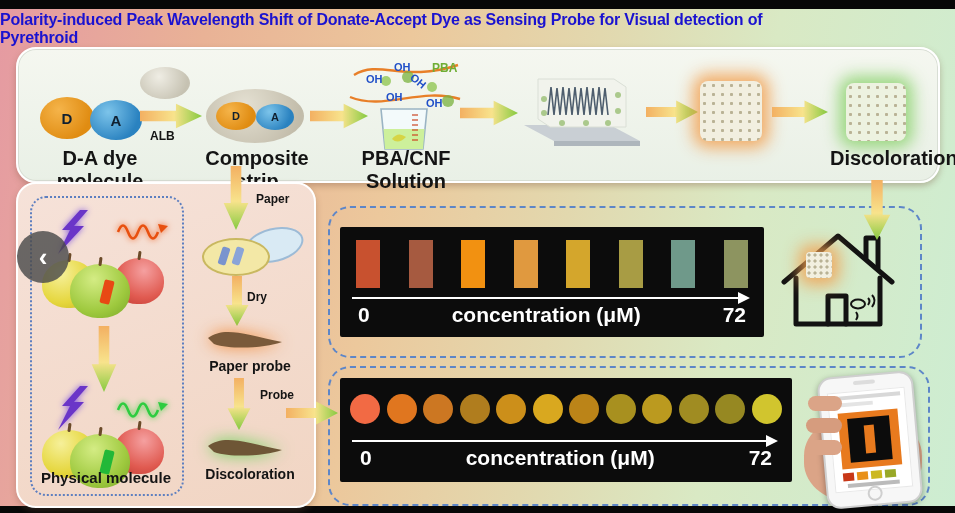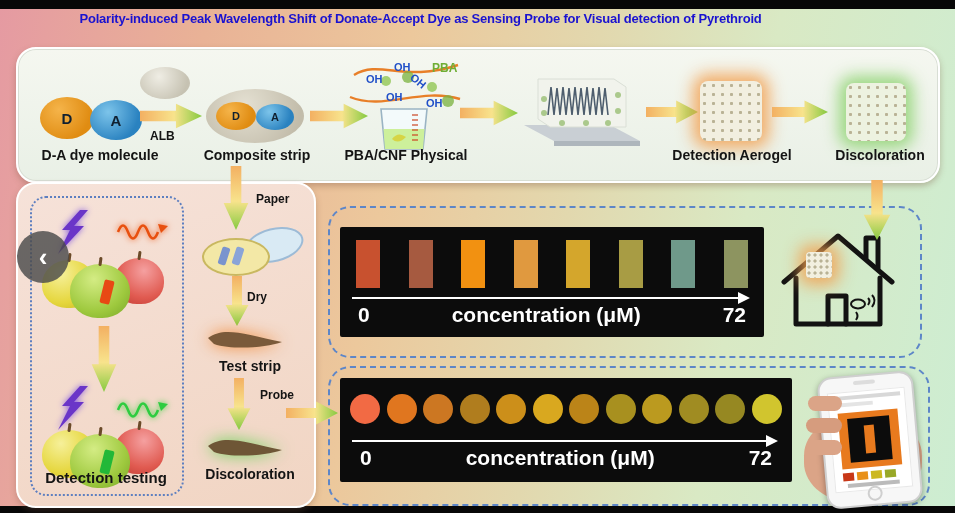--- a/index.html
+++ b/index.html
@@ -1,26 +1,26 @@
 <!DOCTYPE html>
 <html><head>
 <meta charset="utf-8">
 <style>
   html,body{margin:0;padding:0;}
   body{font-family:"Liberation Sans",sans-serif;}
   #root{position:relative;width:955px;height:513px;overflow:hidden;
     background:linear-gradient(100deg,#e59aa2 0%,#e9b296 20%,#ecc89c 40%,#e2d8ae 58%,#d9e9c4 75%,#cdedd2 100%);}
   .abs{position:absolute;}
   .bar{left:0;width:955px;background:#070707;}
-  .title{left:0;top:11px;width:841px;text-align:center;font-weight:bold;font-size:13px;color:#1a12d0;letter-spacing:-0.2px;}
+  .title{left:0;top:11px;width:841px;text-align:left;font-weight:bold;font-size:16px;color:#1a12d0;letter-spacing:-0.2px;}
   .panel{background:linear-gradient(180deg,#f5f7f0,#e9f0e6);border:2px solid #ffffff;border-radius:20px;
     box-shadow:0 3px 6px rgba(120,80,60,.35), inset 0 0 0 1px #d8ded4;}
   .leftpanel{background:linear-gradient(160deg,#f6e2d9,#f1d5c3);border:2px solid #fff;border-radius:20px;
     box-shadow:0 3px 6px rgba(120,80,60,.3);}
-  .stage-label{font-weight:bold;font-size:14px;color:#141414;text-align:center;}
+  .stage-label{font-weight:bold;font-size:20px;color:#141414;text-align:center;}
   .small-label{font-weight:bold;font-size:12px;color:#141414;}
   .ellipse{border-radius:50%;display:flex;align-items:center;justify-content:center;font-weight:bold;color:#102030;}
   .arr-r{clip-path:polygon(0 31%,58% 31%,58% 6%,100% 50%,58% 94%,58% 69%,0 69%);
     background:linear-gradient(90deg,#f3b062,#f8e38c 55%,#86ca40);filter:drop-shadow(0 0 4px rgba(235,150,70,.95));}
   .arr-d{clip-path:polygon(31% 0,69% 0,69% 58%,94% 58%,50% 100%,6% 58%,31% 58%);
     background:linear-gradient(180deg,#f3b062,#f8e38c 55%,#86ca40);filter:drop-shadow(0 0 4px rgba(235,150,70,.95));}
   .cube{border-radius:8px;background-color:#f2efe0;
     background-image:radial-gradient(#b9b295 1.3px,rgba(0,0,0,0) 1.9px);background-size:9px 9px;}
   .glow-orange{box-shadow:0 0 16px 7px rgba(242,160,80,.85);}
   .glow-green{box-shadow:0 0 16px 7px rgba(140,210,110,.85);}
@@ -98,21 +98,21 @@
       <g stroke="#cc4422" stroke-width="1.2">
         <line x1="38" y1="8" x2="44" y2="8"></line>
           <line x1="38" y1="13" x2="44" y2="13"></line>
         <line x1="38" y1="18" x2="44" y2="18"></line>
           <line x1="38" y1="23" x2="44" y2="23"></line>
         <line x1="38" y1="28" x2="44" y2="28"></line>
           <line x1="38" y1="33" x2="44" y2="33"></line>
       </g>
       <path d="M18,32 q6,-8 14,-2 q-8,8 -14,2" fill="#d7d23c" opacity=".9"></path>
     </svg>
-    <div class="abs stage-label" style="left:318px;top:98px;width:140px;">PBA/CNF Physical</div>
+    <div class="abs stage-label" style="left:318px;top:98px;width:140px;">PBA/CNF Solution</div>
 
     <div class="abs arr-r" style="left:442px;top:50px;width:58px;height:28px;"></div>
 
     <svg class="abs" style="left:492px;top:16px;" width="136" height="82" viewBox="0 0 136 82">
       <polygon points="14,60 100,60 130,76 44,76" fill="#c9cfd4"></polygon>
       <polygon points="44,76 130,76 130,81 44,81" fill="#aeb6bc"></polygon>
       <polygon points="28,14 104,14 116,22 116,62 40,62 28,54" fill="#f1f3ec" stroke="#dadfd6" stroke-width="1"></polygon>
       <path d="M38,50 L41,22 L44,50 L47,23 L50,50 L53,22 L56,50 L59,23 L62,50 L65,22 L68,50 L71,23 L74,50 L77,22 L80,50 L83,23 L86,50 L89,22 L92,50 L95,23 L98,50" fill="none" stroke="#4e5e6e" stroke-width="1.6"></path>
       <g fill="#9fc27c" opacity=".85">
         <circle cx="34" cy="34" r="3"></circle>
@@ -121,21 +121,20 @@
         <circle cx="108" cy="46" r="3"></circle>
           <circle cx="52" cy="58" r="3"></circle>
           <circle cx="76" cy="58" r="3"></circle>
           <circle cx="98" cy="58" r="3"></circle>
       </g>
     </svg>
 
     <div class="abs arr-r" style="left:628px;top:50px;width:52px;height:26px;"></div>
 
     <div class="abs cube glow-orange" style="left:682px;top:32px;width:62px;height:60px;"></div>
-    <div class="abs stage-label" style="left:648px;top:98px;width:132px;">Detection Aerogel</div>
 
     <div class="abs arr-r" style="left:754px;top:50px;width:56px;height:26px;"></div>
 
     <div class="abs cube glow-green" style="left:828px;top:34px;width:60px;height:58px;background-color:#edf2e0;"></div>
     <div class="abs stage-label" style="left:812px;top:98px;width:100px;">Discoloration</div>
   </div>
 
   <div class="abs leftpanel" style="left:16px;top:182px;width:296px;height:322px;">
 
     <div class="abs dotted-box" style="left:12px;top:12px;width:150px;height:296px;">
@@ -167,39 +166,39 @@
       <div class="abs apple" style="left:10px;top:232px;width:54px;height:48px;background:radial-gradient(circle at 35% 28%,#f6f09a,#e5d63c 60%,#c2b020);">
           <div class="stem"></div>
         </div>
       <div class="abs apple" style="left:82px;top:230px;width:50px;height:46px;background:radial-gradient(circle at 60% 28%,#f5a0a0,#e05a50 60%,#bc3830);">
           <div class="stem"></div>
         </div>
       <div class="abs apple" style="left:38px;top:236px;width:60px;height:54px;background:radial-gradient(circle at 40% 28%,#d4ec84,#9ec93e 62%,#78a628);">
         <div class="stem"></div>
         <div class="strip-chip" style="left:32px;top:16px;width:10px;height:24px;background:#22b838;transform:rotate(14deg);"></div>
       </div>
-      <div class="abs stage-label" style="left:0;bottom:8px;width:148px;font-size:15px;">Detection testing</div>
+      <div class="abs stage-label" style="left:0;bottom:8px;width:148px;font-size:15px;">Physical molecule</div>
     </div>
 
     <div class="abs arr-d" style="left:204px;top:-18px;width:28px;height:64px;"></div>
     <div class="abs small-label" style="left:238px;top:8px;">Paper</div>
 
     <div class="abs petri" style="left:226px;top:44px;width:56px;height:30px;background:#d9eaf4;border:2px solid #9dbbd6;transform:rotate(-14deg);"></div>
     <div class="abs petri" style="left:184px;top:54px;width:64px;height:34px;background:#f3e8a6;border:2px solid #c9b860;">
       <div class="strip-chip" style="left:16px;top:7px;width:8px;height:18px;background:#7a94ce;transform:rotate(18deg);"></div>
       <div class="strip-chip" style="left:30px;top:7px;width:8px;height:18px;background:#8aa4d8;transform:rotate(18deg);"></div>
     </div>
 
     <div class="abs arr-d" style="left:206px;top:92px;width:26px;height:50px;"></div>
     <div class="abs small-label" style="left:229px;top:106px;">Dry</div>
 
     <svg class="abs" style="left:186px;top:138px;filter:drop-shadow(0 0 8px rgba(240,140,60,.95));" width="84" height="32" viewBox="0 0 84 32">
       <path d="M4,16 C20,4 40,12 78,20 C62,26 28,28 10,22 Z" fill="#7a5a3a"></path>
     </svg>
-    <div class="abs stage-label" style="left:180px;top:174px;width:104px;font-size:14px;">Test strip</div>
+    <div class="abs stage-label" style="left:180px;top:174px;width:104px;font-size:14px;">Paper probe</div>
 
     <div class="abs arr-d" style="left:208px;top:194px;width:26px;height:52px;"></div>
     <div class="abs small-label" style="left:242px;top:204px;">Probe</div>
 
     <svg class="abs" style="left:186px;top:246px;filter:drop-shadow(0 0 8px rgba(110,210,90,.95));" width="84" height="32" viewBox="0 0 84 32">
       <path d="M4,16 C20,4 40,12 78,20 C62,26 28,28 10,22 Z" fill="#6e5636"></path>
     </svg>
     <div class="abs stage-label" style="left:176px;top:282px;width:112px;font-size:14px;">Discoloration</div>
   </div>
 

